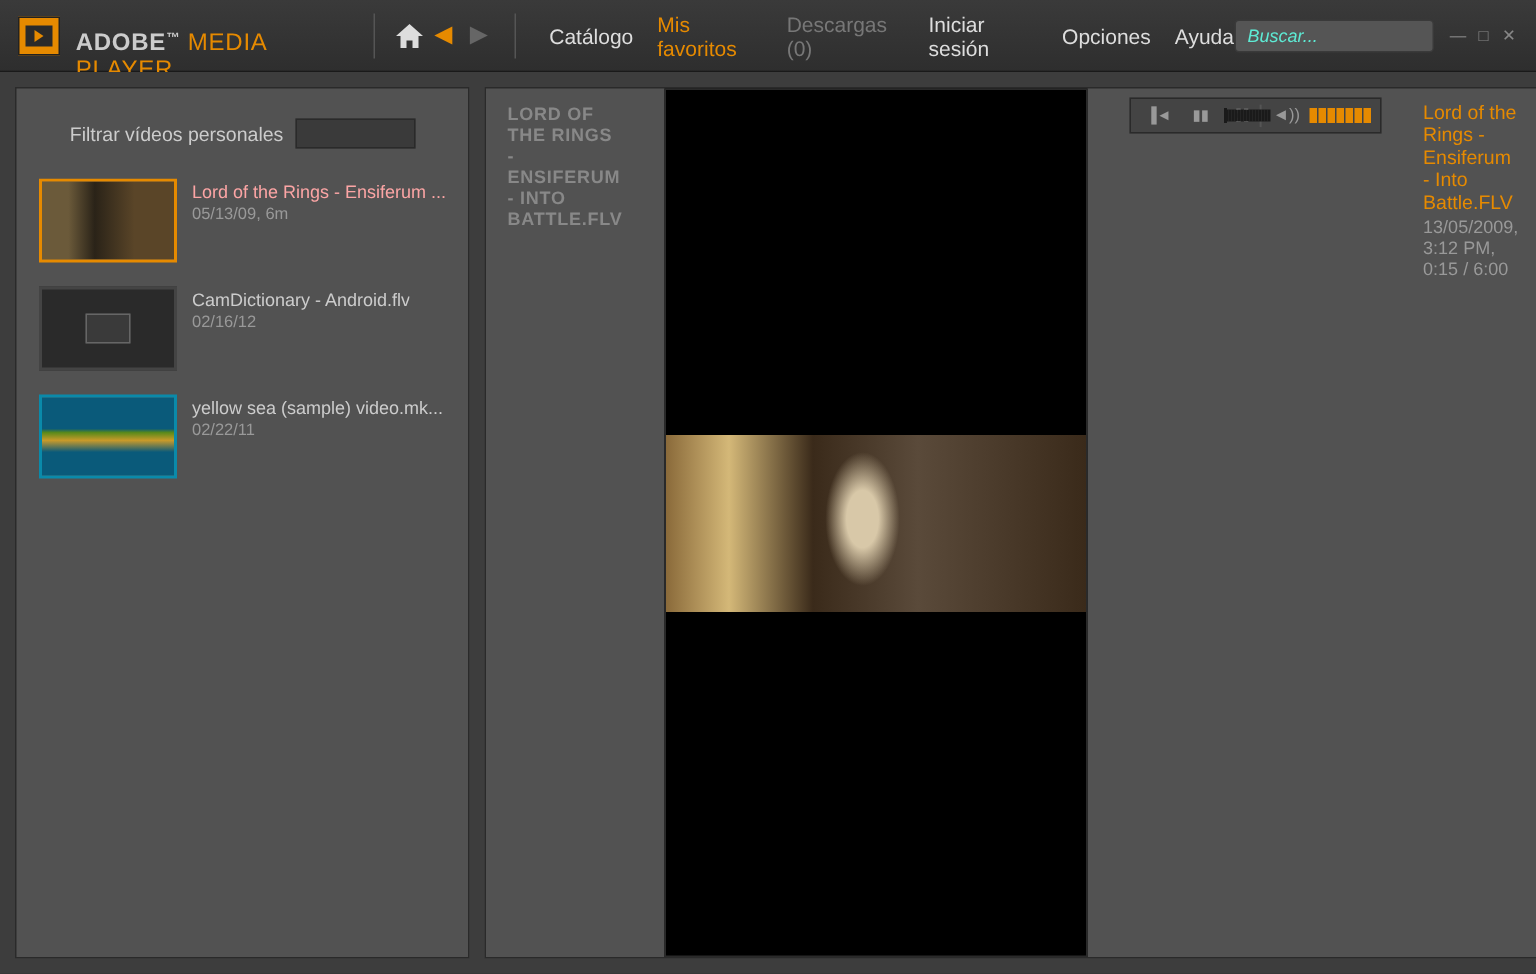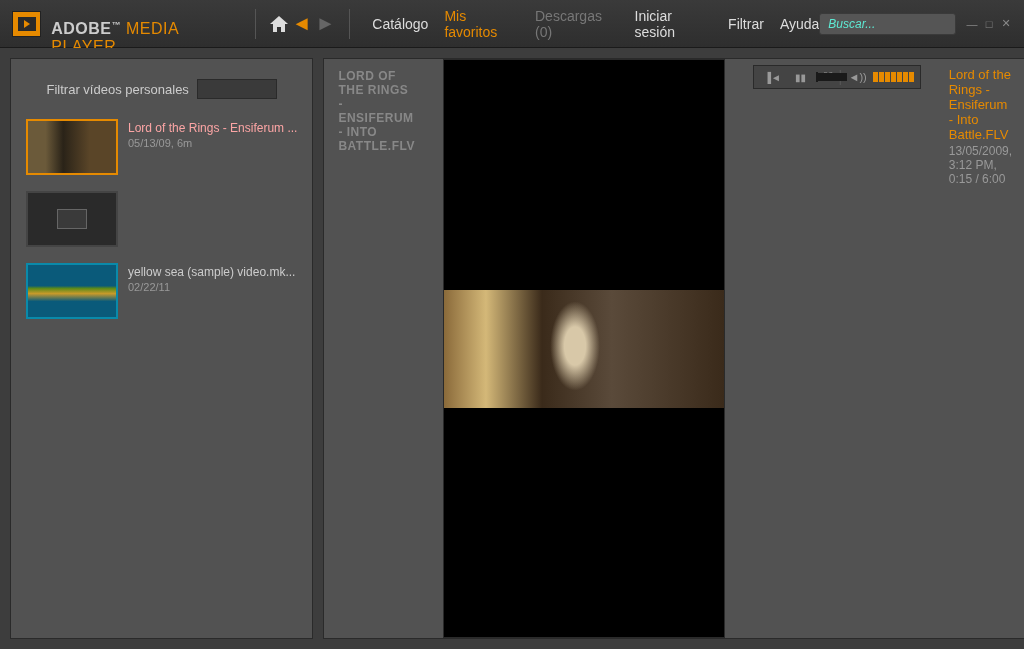--- a/index.html
+++ b/index.html
@@ -90,21 +90,21 @@
         </svg>
     </div>
     <span class="arrow-btn arrow-back">◄</span>
     <span class="arrow-btn arrow-fwd">►</span>
     <div class="nav-sep"></div>
     <div class="nav-links">
       <span class="nav-link">Catálogo</span>
       <span class="nav-link active">Mis favoritos</span>
       <span class="nav-link disabled">Descargas (0)</span>
       <span class="nav-link">Iniciar sesión</span>
-      <span class="nav-link">Filtrar</span>
+      <span class="nav-link">Opciones</span>
       <span class="nav-link">Ayuda</span>
     </div>
     <div class="search-box">Buscar...</div>
     <div class="win-controls">
       <span class="win-btn">—</span>
       <span class="win-btn">□</span>
       <span class="win-btn">✕</span>
     </div>
   </div>
 
@@ -120,20 +120,24 @@
           <div class="thumb thumb-1 selected"></div>
           <div class="video-meta">
             <span class="video-title selected">Lord of the Rings - Ensiferum ...</span>
             <span class="video-date">05/13/09, 6m</span>
           </div>
         </div>
         <div class="video-item">
           <div class="thumb thumb-3">
               <div class="thumb-3-icon"></div>
             </div>
+          <div class="video-meta">
+            <span class="video-title">CamDictionary - Android.flv</span>
+            <span class="video-date">02/16/12</span>
+          </div>
         </div>
         <div class="video-item">
           <div class="thumb thumb-4"></div>
           <div class="video-meta">
             <span class="video-title">yellow sea (sample) video.mk...</span>
             <span class="video-date">02/22/11</span>
           </div>
         </div>
       </div>
     </div>

